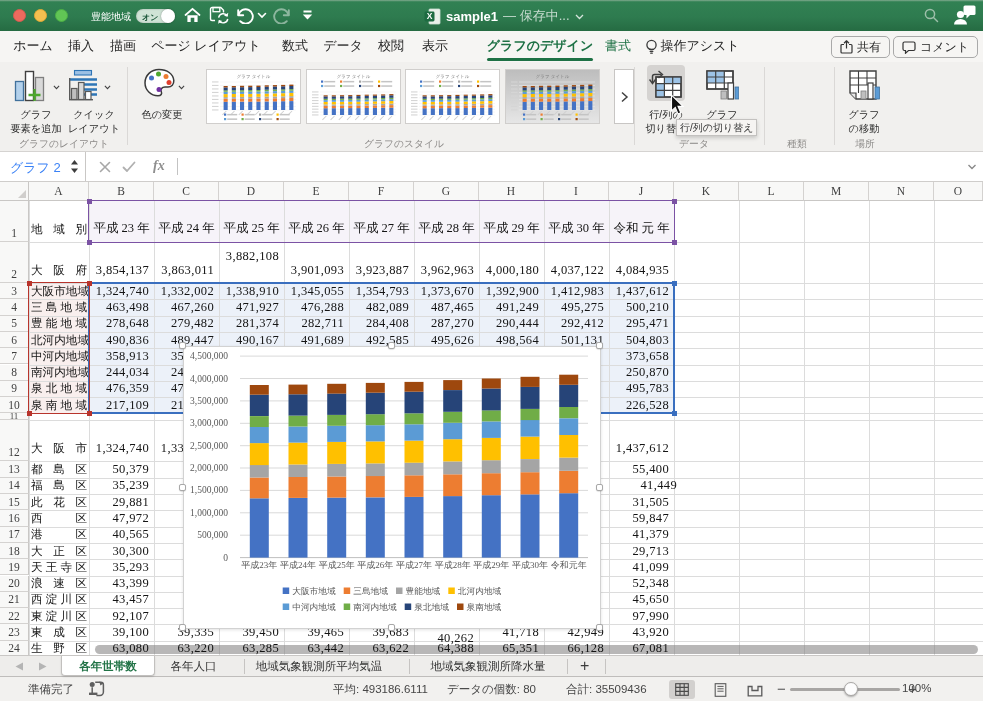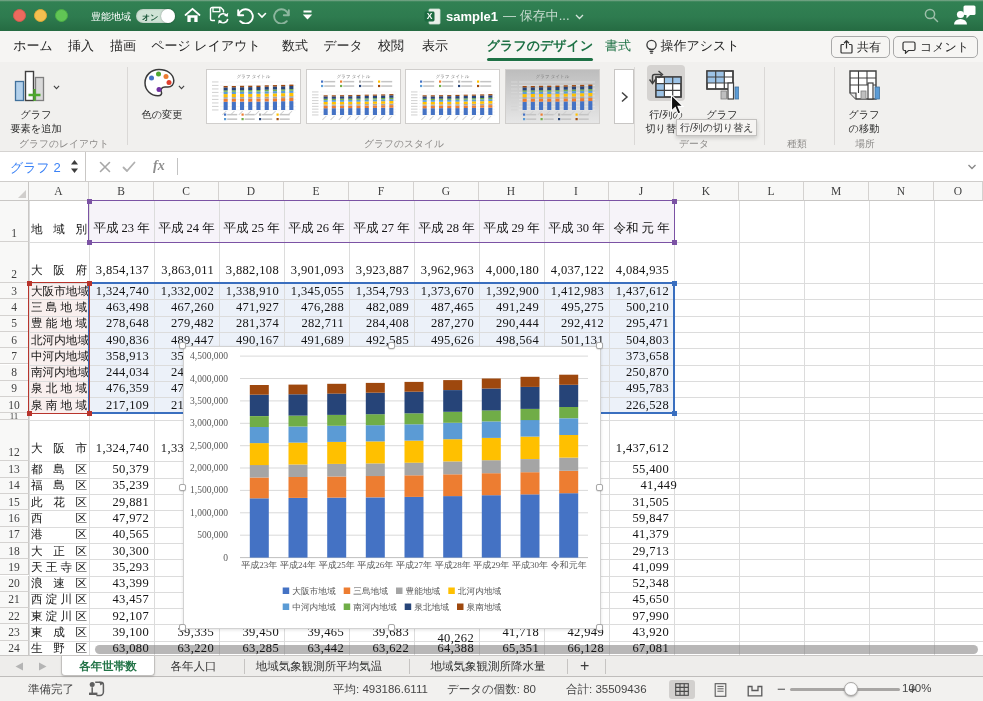--- a/index.html
+++ b/index.html
@@ -198,20 +198,35 @@
         <div class="abs" style="left:11px;top:4px"><svg width="34" height="34" viewBox="0 0 34 34">
     <rect x="2.5" y="13.5" width="8" height="19" fill="#b3d1ec" stroke="#41719c" stroke-width="1.3"></rect>
     <rect x="12.5" y="3.5" width="8" height="29" fill="#fff" stroke="#404040" stroke-width="1.4"></rect>
     <rect x="22.5" y="9.5" width="8" height="23" fill="#d9d9d9" stroke="#7f7f7f" stroke-width="1.3"></rect>
     <path d="M21.5 21 L21.5 33 M15.5 27 L27.5 27" stroke="#4ea72e" stroke-width="2.4"></path>
   </svg></div>
         <svg class="chev" style="left:51px;top:20px" width="8" height="8" viewBox="0 0 8 8">
           <path d="M1 2.2 L4 5.4 L7 2.2" fill="none" stroke="#404040" stroke-width="1.2"></path>
         </svg>
         <div class="rbtn-label" style="left:34px;top:44px">グラフ<br>要素を追加</div>
+      </div>
+      <div class="abs" style="left:60px;top:2px;width:68px;height:76px">
+        <div class="abs" style="left:7px;top:4px"><svg width="32" height="34" viewBox="0 0 32 34">
+    <rect x="7.5" y="2.5" width="17" height="4.5" fill="#9cc0e4" stroke="#2e75b6" stroke-width="1.1"></rect>
+    <path d="M2 11.5 H30 M15 16.5 H30 M15 21.5 H30 M15 26.5 H30" stroke="#2e75b6" stroke-width="2.4"></path>
+    <path d="M2.7 10 L2.7 32" stroke="#595959" stroke-width="1.4"></path>
+    <rect x="4.5" y="20.5" width="5.5" height="11" fill="#bfbfbf" stroke="#595959" stroke-width="1.2"></rect>
+    <rect x="11.5" y="14.5" width="5.5" height="17" fill="#d9d9d9" stroke="#595959" stroke-width="1.2"></rect>
+    <rect x="18.5" y="23.5" width="5.5" height="8" fill="#fff" stroke="#595959" stroke-width="1.2"></rect>
+    <path d="M2 31.7 H26" stroke="#595959" stroke-width="1.4"></path>
+  </svg></div>
+        <svg class="chev" style="left:44px;top:20px" width="8" height="8" viewBox="0 0 8 8">
+          <path d="M1 2.2 L4 5.4 L7 2.2" fill="none" stroke="#404040" stroke-width="1.2"></path>
+        </svg>
+        <div class="rbtn-label" style="left:34px;top:44px">クイック<br>レイアウト</div>
       </div>
       <div class="rsep" style="left:127px"></div>
       <span class="rgroup-label" style="left:64px">グラフのレイアウト</span>
       <div class="abs" style="left:128px;top:2px;width:68px;height:76px">
         <div class="abs" style="left:14px;top:3px"><svg width="35" height="33" viewBox="0 0 35 33">
     <path d="M17 2.5 C9 2.5 3 8.5 3 15.8 C3 23.2 8.8 28.8 16 28.8 C19.2 28.8 20.2 26.8 19.3 24.8 C18.2 22.4 19.8 20 23 20 L26 20 C29.5 20 32 17.2 31.8 13.5 C31.2 6.8 25 2.5 17 2.5 Z" fill="#fff" stroke="#3a3a3a" stroke-width="1.5"></path>
     <circle cx="9.5" cy="11" r="2.5" fill="#4472c4"></circle>
     <circle cx="16.5" cy="7" r="2.5" fill="#4ea72e"></circle>
     <circle cx="24" cy="9.5" r="2.5" fill="#ed7d31"></circle>
     <circle cx="27" cy="15.5" r="2.5" fill="#e03e2d"></circle>
@@ -874,21 +889,21 @@
       <div class="cell" style="left:479px;top:19.0px;width:65px;height:41px;display:flex;justify-content:center;align-items:flex-end;padding-bottom:5px;">平成 29 年</div>
       <div class="cell" style="left:544px;top:19.0px;width:65px;height:41px;display:flex;justify-content:center;align-items:flex-end;padding-bottom:5px;">平成 30 年</div>
       <div class="cell" style="left:609px;top:19.0px;width:65px;height:41px;display:flex;justify-content:center;align-items:flex-end;padding-bottom:5px;">令和 元 年</div>
       <div class="cell dist" style="left:31px;top:60.0px;width:56px;height:41px;align-items:flex-end;padding-bottom:5px;">
         <span>大</span>
         <span>阪</span>
         <span>府</span>
       </div>
       <div class="cell num" style="left:89px;top:60.0px;width:60px;height:41px;display:flex;justify-content:flex-end;align-items:flex-end;padding-bottom:5px;">3,854,137</div>
       <div class="cell num" style="left:154px;top:60.0px;width:60px;height:41px;display:flex;justify-content:flex-end;align-items:flex-end;padding-bottom:5px;">3,863,011</div>
-      <div class="cell num" style="left:219px;top:60.0px;width:60px;height:41px;display:flex;justify-content:flex-end;align-items:flex-end;padding-bottom:5px;">3,882,108</div>
+      <div class="cell num" style="left:219px;top:60.0px;width:60px;height:41px;display:flex;justify-content:flex-end;align-items:flex-end;padding-bottom:19px;">3,882,108</div>
       <div class="cell num" style="left:284px;top:60.0px;width:60px;height:41px;display:flex;justify-content:flex-end;align-items:flex-end;padding-bottom:5px;">3,901,093</div>
       <div class="cell num" style="left:349px;top:60.0px;width:60px;height:41px;display:flex;justify-content:flex-end;align-items:flex-end;padding-bottom:5px;">3,923,887</div>
       <div class="cell num" style="left:414px;top:60.0px;width:60px;height:41px;display:flex;justify-content:flex-end;align-items:flex-end;padding-bottom:5px;">3,962,963</div>
       <div class="cell num" style="left:479px;top:60.0px;width:60px;height:41px;display:flex;justify-content:flex-end;align-items:flex-end;padding-bottom:5px;">4,000,180</div>
       <div class="cell num" style="left:544px;top:60.0px;width:60px;height:41px;display:flex;justify-content:flex-end;align-items:flex-end;padding-bottom:5px;">4,037,122</div>
       <div class="cell num" style="left:609px;top:60.0px;width:60px;height:41px;display:flex;justify-content:flex-end;align-items:flex-end;padding-bottom:5px;">4,084,935</div>
       <div class="cell dist" style="left:31px;top:101.0px;width:56px;height:16.3px;align-items:center;">
         <span>大</span>
         <span>阪</span>
         <span>市</span>

